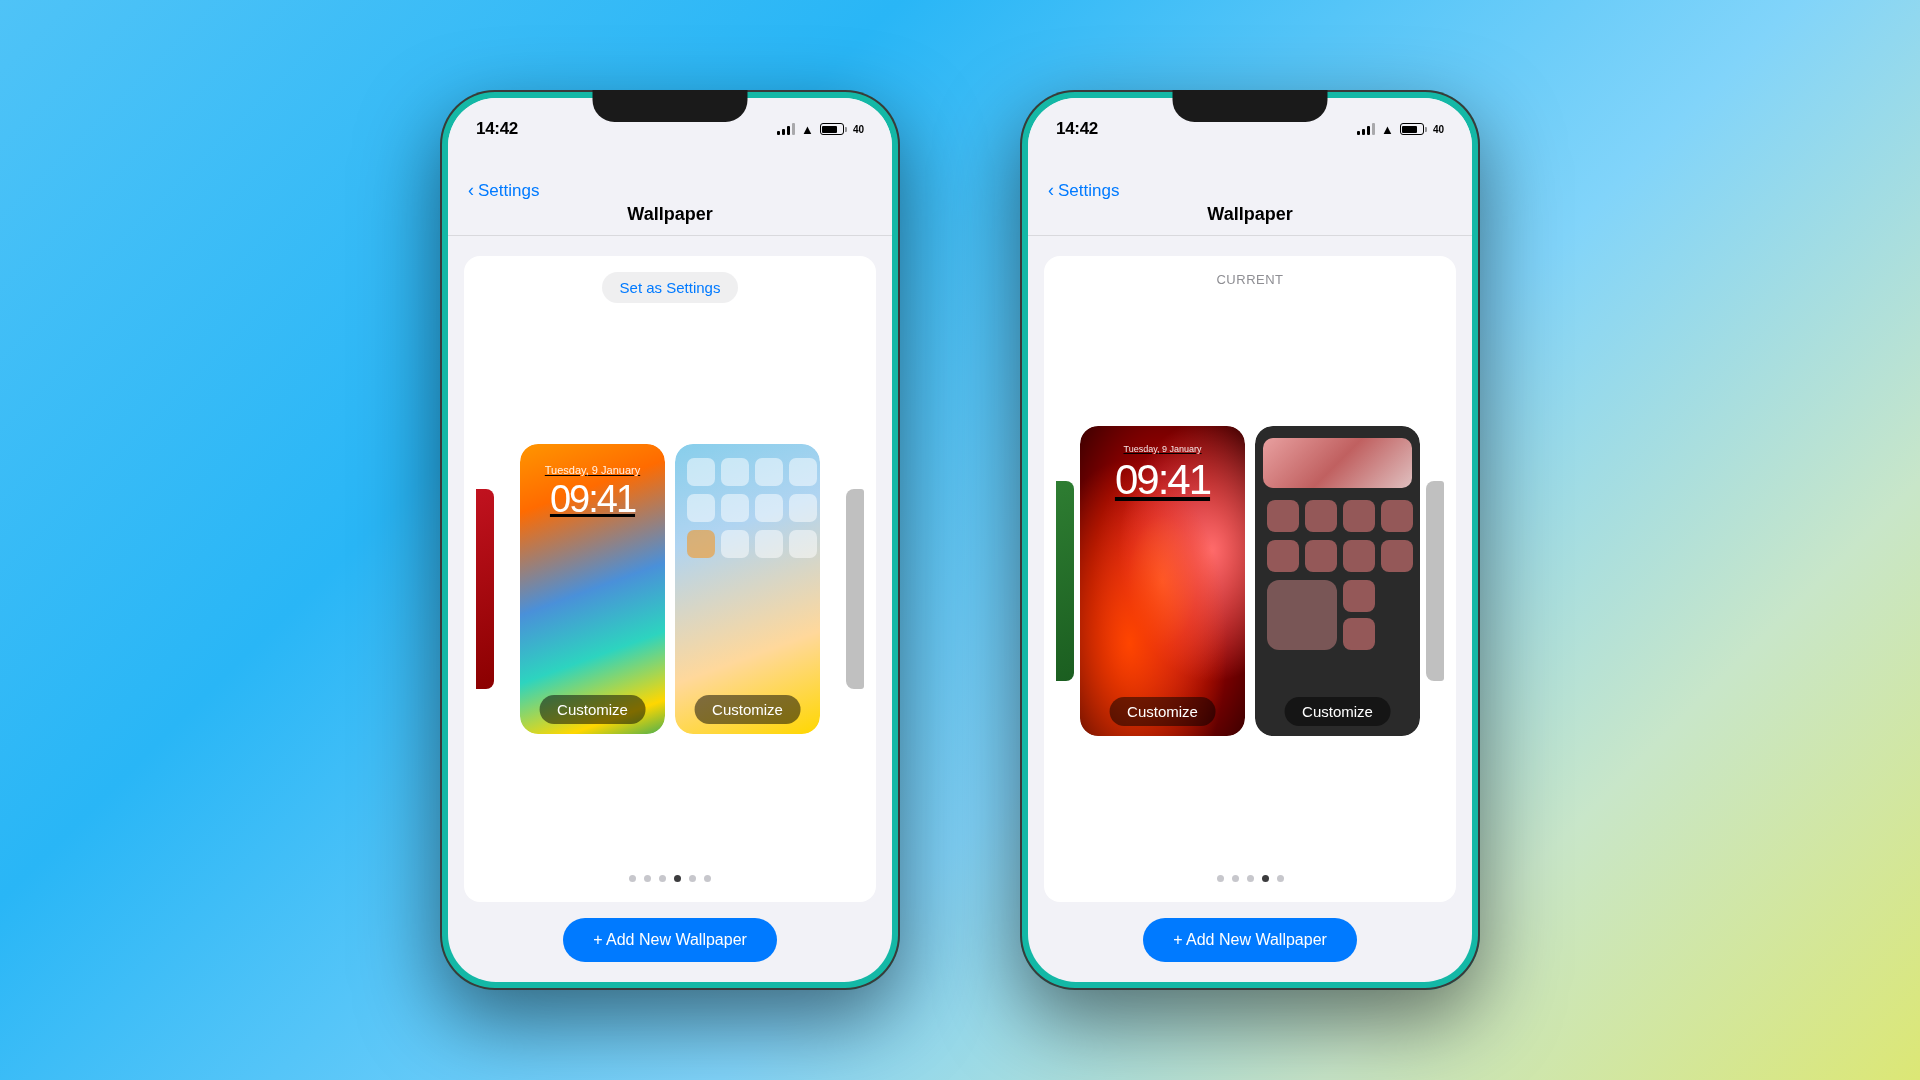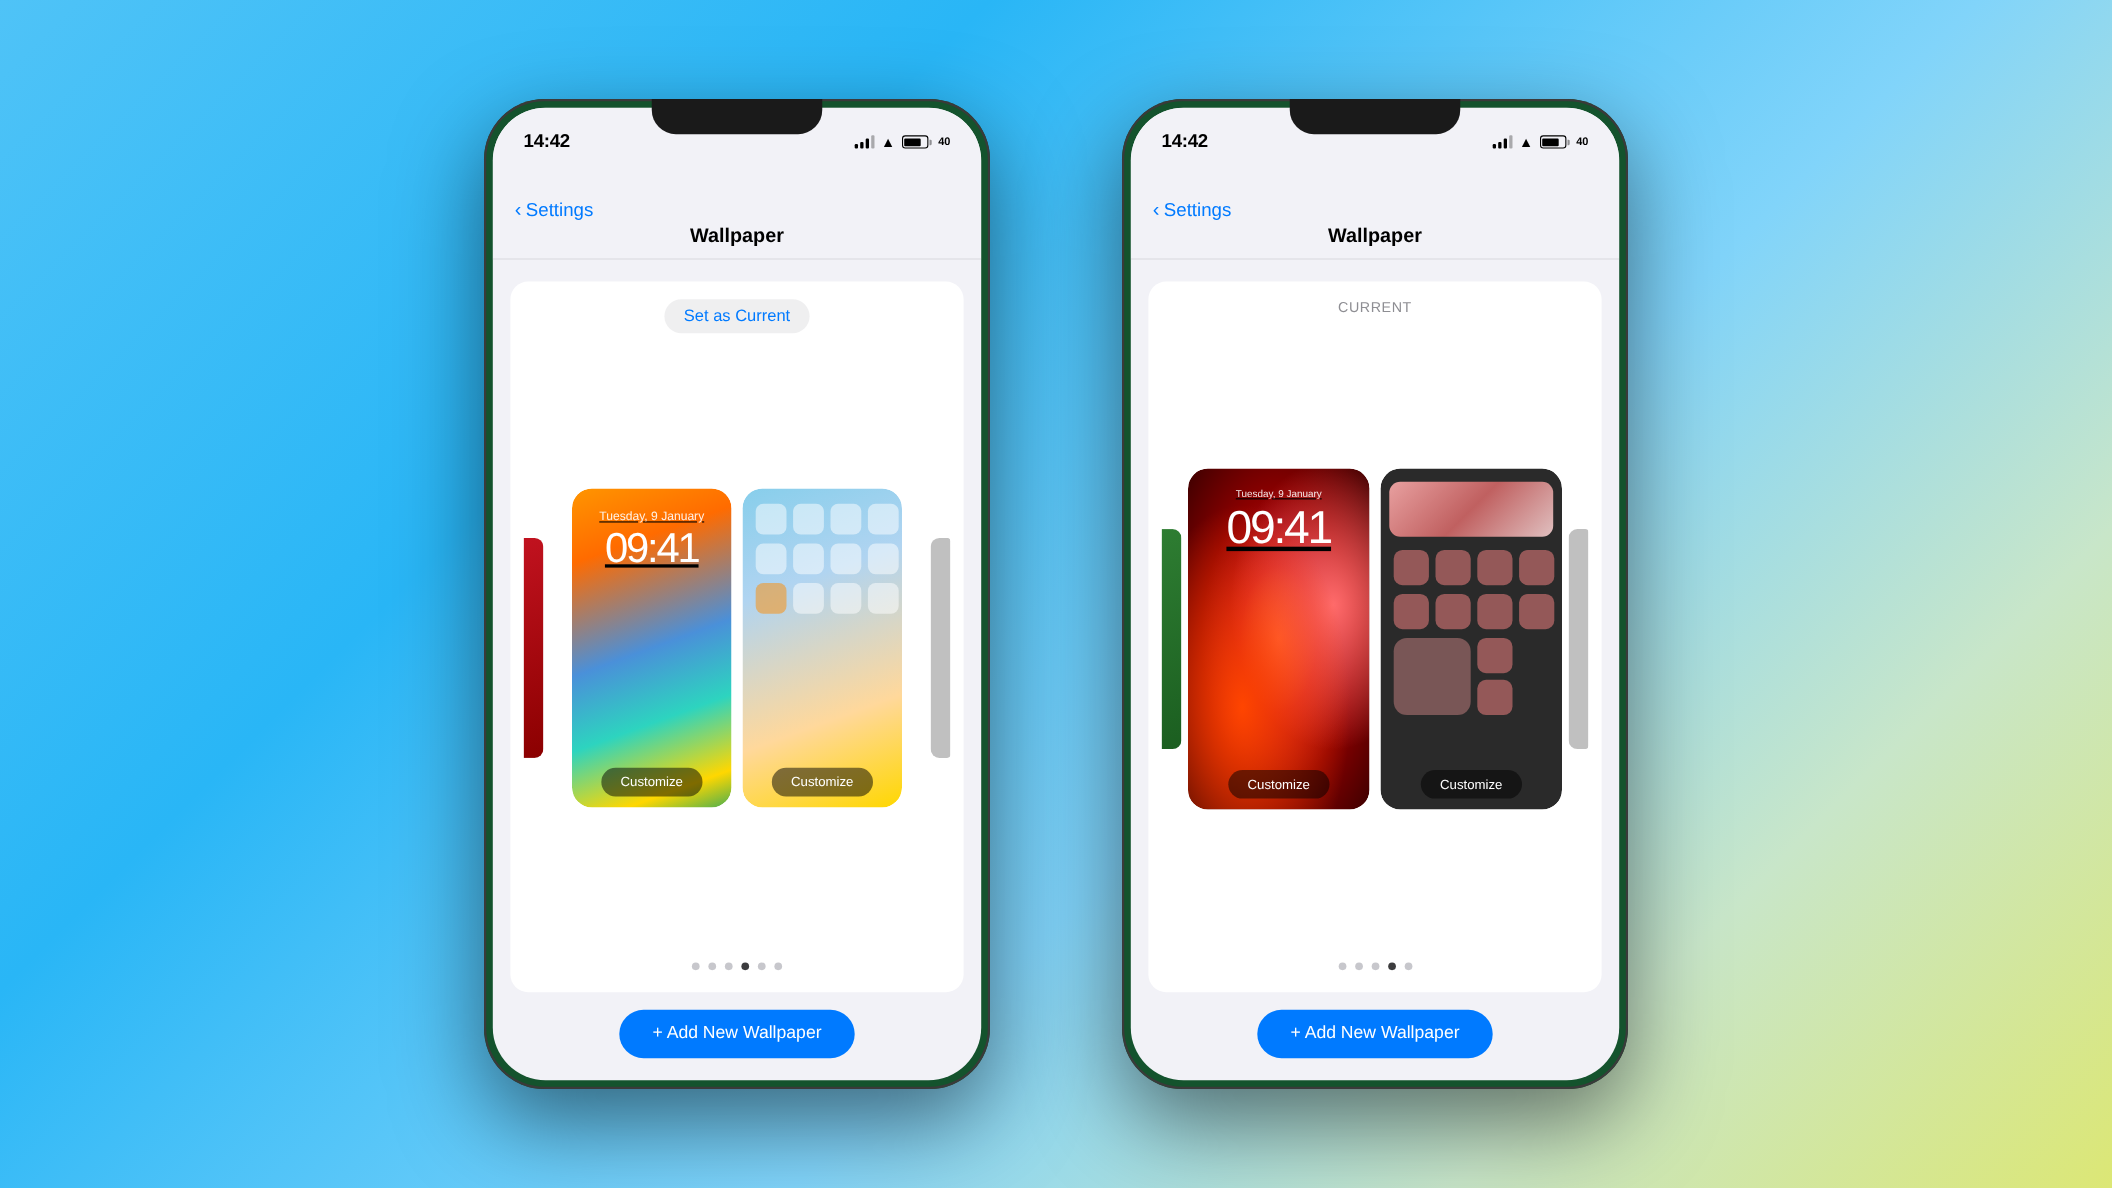--- a/index.html
+++ b/index.html
@@ -18,21 +18,21 @@
       display: flex;
       gap: 120px;
       align-items: center;
       justify-content: center;
     }
 
     
     .phone {
       width: 460px;
       height: 900px;
-      background: #14532d;
+      background: #14b8a6;
       border-radius: 55px;
       position: relative;
       box-shadow: 0 30px 80px rgba(0,0,0,0.5), inset 0 0 0 2px #3a3a3a;
       display: flex;
       flex-direction: column;
       align-items: center;
       overflow: hidden;
     }
 
     
@@ -351,21 +351,21 @@
     .customize-btn {
       position: absolute;
       bottom: 10px;
       left: 50%;
       transform: translateX(-50%);
       background: rgba(0,0,0,0.5);
       color: #fff;
       border: none;
       border-radius: 20px;
       padding: 6px 18px;
-      font-size: 12px;
+      font-size: 15px;
       white-space: nowrap;
       cursor: pointer;
       margin-top: 12px;
     }
 
     
     .dots {
       display: flex;
       gap: 8px;
       align-items: center;
@@ -475,21 +475,21 @@
         <div class="nav-back">
           <span class="nav-chevron">‹</span>
           <span>Settings</span>
         </div>
         <span class="nav-title">Wallpaper</span>
       </div>
 
       <div class="content">
         <div class="wallpaper-card">
 
-          <button class="set-current-btn">Set as Current</button>
+          <button class="set-current-btn">Set as Settings</button>
 
           <div class="wallpaper-previews" style="position:relative;">
 
             <div class="side-preview-left">
               <div class="side-red-strip"></div>
             </div>
 
             <div class="preview-item">
               <div class="lock-preview">
                 <div class="lock-info">

